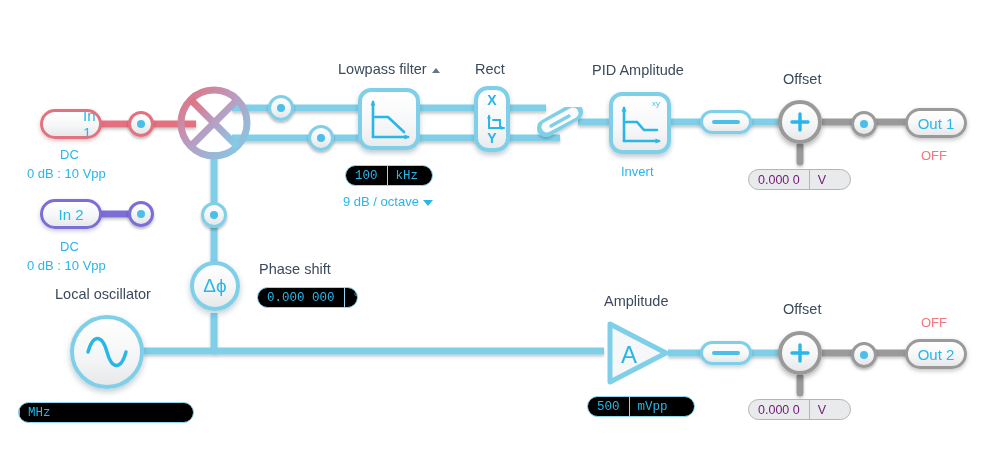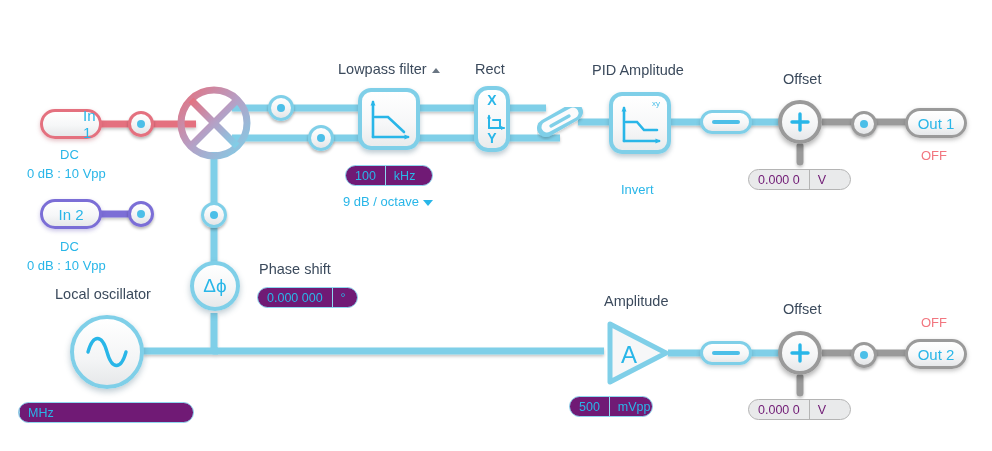--- a/index.html
+++ b/index.html
@@ -151,22 +151,23 @@
     padding: 0 9px;
     white-space: nowrap;
   }
   .field .u {
     display: flex; align-items: center; justify-content: center;
     padding: 3px 8px;
     white-space: nowrap;
   }
   .field.blue {
     border: 1.3px solid #8fd8ef;
-    background: #701a75;
+    background: #000000;
     color: #29b6e8;
+    font-family: Liberation Mono, monospace;
   }
   .field.blue .u { border-left: 1.3px solid #8fd8ef; }
   .field.grey {
     border: 1.3px solid #b4b4b4;
     background: #e9eaeb;
     color: #701a75;
   }
   .field.grey .u { border-left: 1.3px solid #b4b4b4; }
 
   .caret-down {
@@ -343,21 +344,21 @@
       <svg width="54" height="54" viewBox="0 0 54 54">
         <g stroke="#29b6e8" stroke-width="2.6" fill="none" stroke-linecap="round">
           <path d="M11 45 L11 12"></path>
           <path d="M8.5 15.5 L11 10.5 L13.5 15.5" fill="#29b6e8" stroke="none"></path>
           <path d="M11 45 L46 45"></path>
           <path d="M42.5 42.5 L47.5 45 L42.5 47.5" fill="#29b6e8" stroke="none"></path>
           <path d="M13 26 L24 26 L31 34 L44 34"></path>
         </g>
       </svg>
     </div>
-    <div class="sub" style="left:621px; top:182px;">Invert</div>
+    <div class="sub" style="left:621px; top:164px;">Invert</div>
 
     <div class="gainpill" style="left:700px; top:110px;">
       <span class="dash"></span>
     </div>
 
     <div class="hdr" style="left:783px; top:71px;">Offset</div>
     <div class="plusnode" style="left:778px; top:100px;">
       <svg width="28" height="28" viewBox="0 0 28 28">
         <g stroke="#29b6e8" stroke-width="3.4" stroke-linecap="round">
           <line x1="6" y1="14" x2="22" y2="14"></line>
@@ -397,21 +398,21 @@
       <span class="u">MHz</span>
     </div>
 
     <div class="hdr" style="left:604px; top:293px;">Amplitude</div>
     <div class="abs" style="left:602px; top:318px; width:70px; height:70px;">
       <svg width="70" height="70" viewBox="0 0 70 70">
         <path d="M8 6 L64 35 L8 64 Z" fill="#f6f7f8" stroke="#7fcfe8" stroke-width="5" stroke-linejoin="round"></path>
         <text x="27" y="45" font-family="Liberation Sans, sans-serif" font-size="24" fill="#29b6e8" text-anchor="middle">A</text>
       </svg>
     </div>
-    <div class="field blue" style="left:569px; top:396px; width:84px;">
+    <div class="field blue" style="left:587px; top:396px; width:108px;">
       <span class="v">500</span>
       <span class="u">mVpp</span>
     </div>
 
     <div class="gainpill" style="left:700px; top:341px;">
       <span class="dash"></span>
     </div>
 
     <div class="hdr" style="left:783px; top:301px;">Offset</div>
     <div class="plusnode" style="left:778px; top:331px;">

